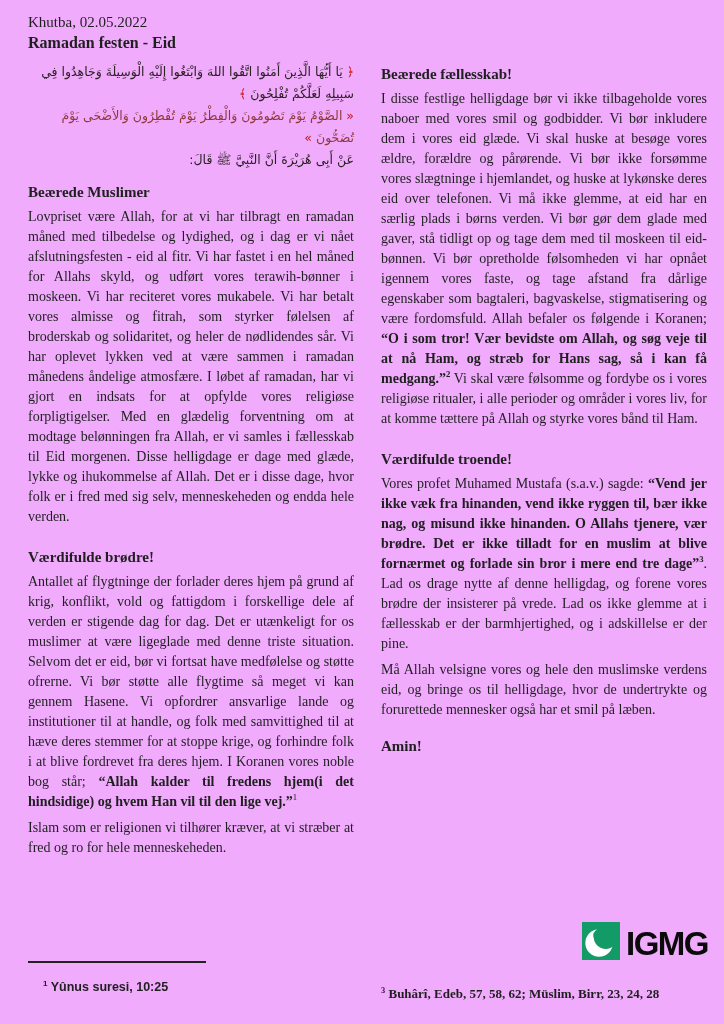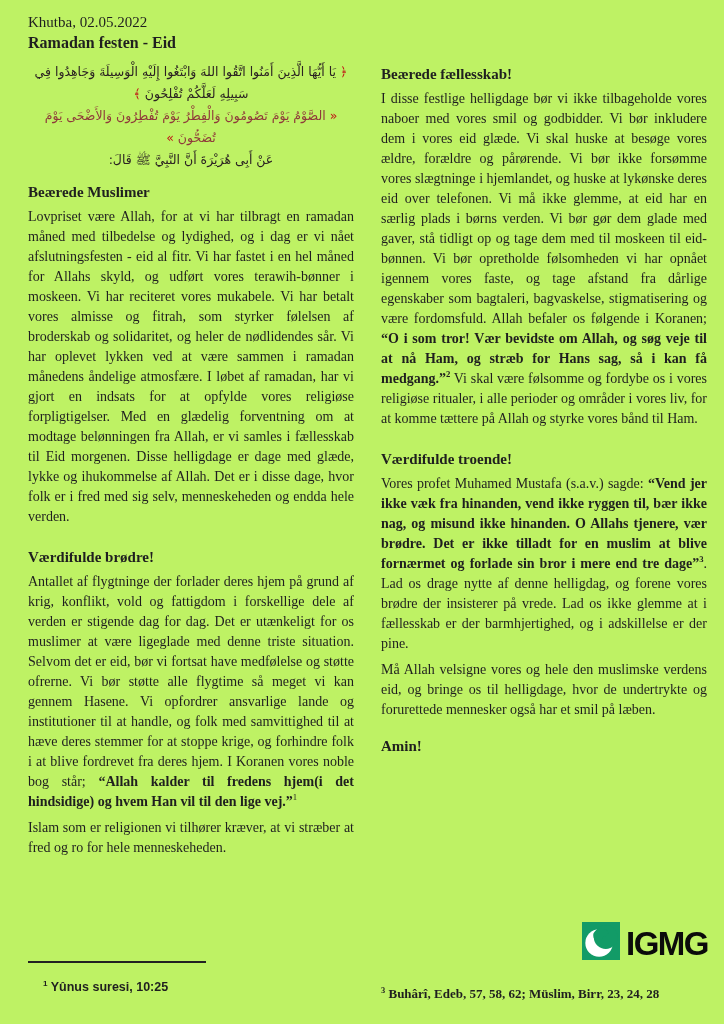--- a/index.html
+++ b/index.html
@@ -1,33 +1,32 @@
 <!DOCTYPE html>
 <html><head>
 <meta charset="utf-8">
 <style>
   html,body { margin:0; padding:0; background:#ffffff; }
   .page {
     position:relative;
     width:724px; height:1024px;
-    background:#bef264;
+    background:#f0abfc;
     font-family:"Liberation Serif","DejaVu Serif",serif;
     color:#1f1f1f;
     overflow:hidden;
   }
   .col { position:absolute; width:326px; }
   #col-left  { left:28px;  top:14px;  }
   #col-right { left:381px; top:63px;  }
 
   .date-line { font-size:15px; margin:0 0 3px 0; }
   .doc-title { font-size:16px; font-weight:bold; margin:0; }
 
   .arabic {
     direction:rtl;
-    text-align:center;
     font-family:"DejaVu Sans","Liberation Sans",sans-serif;
     font-size:12.5px;
     line-height:1.75;
     margin-top:9px;
     color:#2b2222;
   }
   .arabic .line { margin:0; }
 
   .sec-heading {
     font-size:15px; font-weight:bold;

